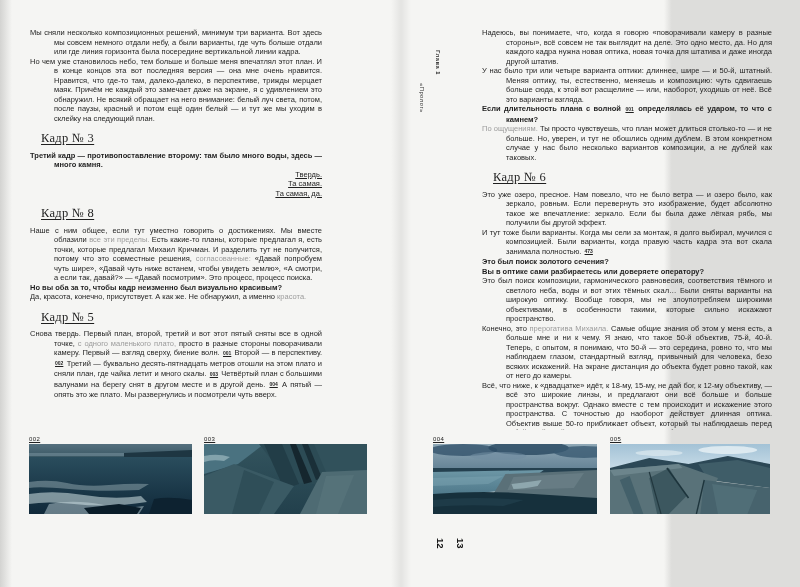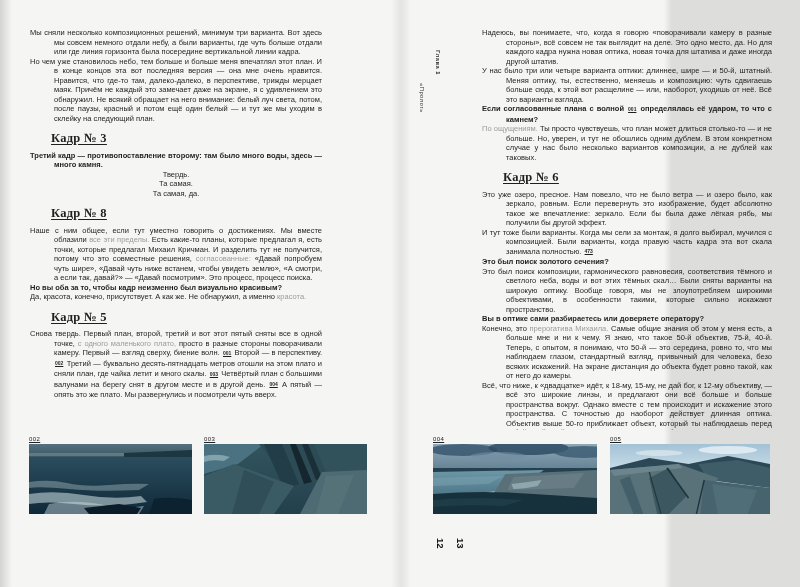--- a/index.html
+++ b/index.html
@@ -17,23 +17,23 @@
   .gutter{position:absolute;left:391px;top:0;width:20px;height:587px;
     background:linear-gradient(to right,rgba(0,0,0,0),rgba(0,0,0,0.07) 50%,rgba(0,0,0,0));}
 
   .col{position:absolute;top:28px;color:#1f1f1f;font-size:7.5px;line-height:9.5px;text-align:justify;}
   #left-col{left:30px;width:292px;height:400px;overflow:hidden;}
   #right-col{left:482px;width:290px;height:402px;overflow:hidden;}
 
   .blk{position:relative;}
   .a,.q{padding-left:24px;text-indent:-24px;}
   .q{font-weight:bold;}
-  .short{text-align:center;}
-  .h{font-family:"Liberation Serif",serif;font-size:12.5px;font-weight:bold;
-     letter-spacing:.3px;margin:11px 0 7px 21px;padding-left:0;text-indent:0;
+  .short{text-align:right;text-decoration:underline;}
+  .h{font-family:"Liberation Serif",serif;font-size:12.5px;font-weight:normal;
+     letter-spacing:.3px;margin:11px 0 7px 11px;padding-left:0;text-indent:0;
      text-decoration:underline;text-underline-offset:2px;text-align:left;}
   .gray{color:#9b9b9b;margin-top:17px;}
   .iref{font-size:5px;font-weight:bold;text-decoration:underline;position:relative;top:-.5px;padding:0 1px;}
 
   figure{position:absolute;margin:0;}
   .cap{font-size:6px;letter-spacing:.4px;color:#222;text-decoration:underline;margin-bottom:2px;}
   figure svg{display:block;}
 
   .vh{position:absolute;transform:rotate(90deg);transform-origin:0 0;white-space:nowrap;
       font-size:5.8px;letter-spacing:.5px;color:#2a2a2a;}
@@ -115,28 +115,28 @@
     </figure>
   </div>
 
   <div>
     <div class="vh bold" style="left:441px;top:50px;">Глава 1</div>
     <div class="vh" style="left:425px;top:83px;">«Пролог»</div>
 
     <div class="col side-r" id="right-col">
         <div class="blk a">Надеюсь, вы понимаете, что, когда я говорю «поворачивали камеру в разные стороны», всё совсем не так выглядит на деле. Это одно место, да. Но для каждого кадра нужна новая оптика, новая точка для штатива и даже иногда другой штатив.</div>
         <div class="blk a">У нас было три или четыре варианта оптики: длиннее, шире — и 50-й, штатный. Меняя оптику, ты, естественно, меняешь и композицию: чуть сдвигаешь больше сюда, к этой вот расщелине — или, наоборот, уходишь от неё. Всё это варианты взгляда.</div>
-        <div class="blk q"><span class="n">Если согласованные плана с волной </span><span class="iref">001</span><span class="n"> определялась её ударом, то что с камнем?</span></div>
+        <div class="blk q"><span class="n">Если длительность плана с волной </span><span class="iref">001</span><span class="n"> определялась её ударом, то что с камнем?</span></div>
         <div class="blk a"><span class="gray">По ощущениям.</span><span class="n"> Ты просто чувствуешь, что план может длиться столько-то — и не больше. Но, уверен, и тут не обошлись одним дублем. В этом конкретном случае у нас было несколько вариантов композиции, а не дублей как таковых.</span></div>
         <div class="blk h">Кадр № 6</div>
         <div class="blk a">Это уже озеро, пресное. Нам повезло, что не было ветра — и озеро было, как зеркало, ровным. Если перевернуть это изображение, будет абсолютно такое же впечатление: зеркало. Если бы была даже лёгкая рябь, мы получили бы другой эффект.</div>
         <div class="blk a"><span class="n">И тут тоже были варианты. Когда мы сели за монтаж, я долго выбирал, мучился с композицией. Были варианты, когда правую часть кадра эта вот скала занимала полностью. </span><span class="iref">473</span></div>
         <div class="blk q">Это был поиск золотого сечения?</div>
+        <div class="blk q">Вы в оптике сами разбираетесь или доверяете оператору?</div>
         <div class="blk a">Это был поиск композиции, гармонического равновесия, соответствия тёмного и светлого неба, воды и вот этих тёмных скал… Были сняты варианты на широкую оптику. Вообще говоря, мы не злоупотребляем широкими объективами, в особенности такими, которые сильно искажают пространство.</div>
-        <div class="blk q">Вы в оптике сами разбираетесь или доверяете оператору?</div>
         <div class="blk a"><span class="n">Конечно, это </span><span class="gray">прерогатива Михаила.</span><span class="n"> Самые общие знания об этом у меня есть, а больше мне и ни к чему. Я знаю, что такое 50-й объектив, 75-й, 40-й. Теперь, с опытом, я понимаю, что 50-й — это середина, ровно то, что мы наблюдаем глазом, стандартный взгляд, привычный для человека, безо всяких искажений. На экране дистанция до объекта будет ровно такой, как от него до камеры.</span></div>
         <div class="blk a">Всё, что ниже, к «двадцатке» идёт, к 18-му, 15-му, не дай бог, к 12-му объективу, — всё это широкие линзы, и предлагают они всё больше и больше пространства вокруг. Однако вместе с тем происходит и искажение этого пространства. С точностью до наоборот действует длинная оптика. Объектив выше 50-го приближает объект, который ты наблюдаешь перед собой; 60-й, 70-й смотрят уже, это взгляд в глубину.</div>
       </div>
 
     <figure style="left:433px;top:436px;">
       <div class="cap">004</div>
       <svg width="164" height="70" viewBox="0 0 163 70" preserveAspectRatio="none">
         <defs>
           <linearGradient id="g4sky" x1="0" y1="0" x2="0" y2="1">
             <stop offset="0" stop-color="#8fa8b6"></stop>

